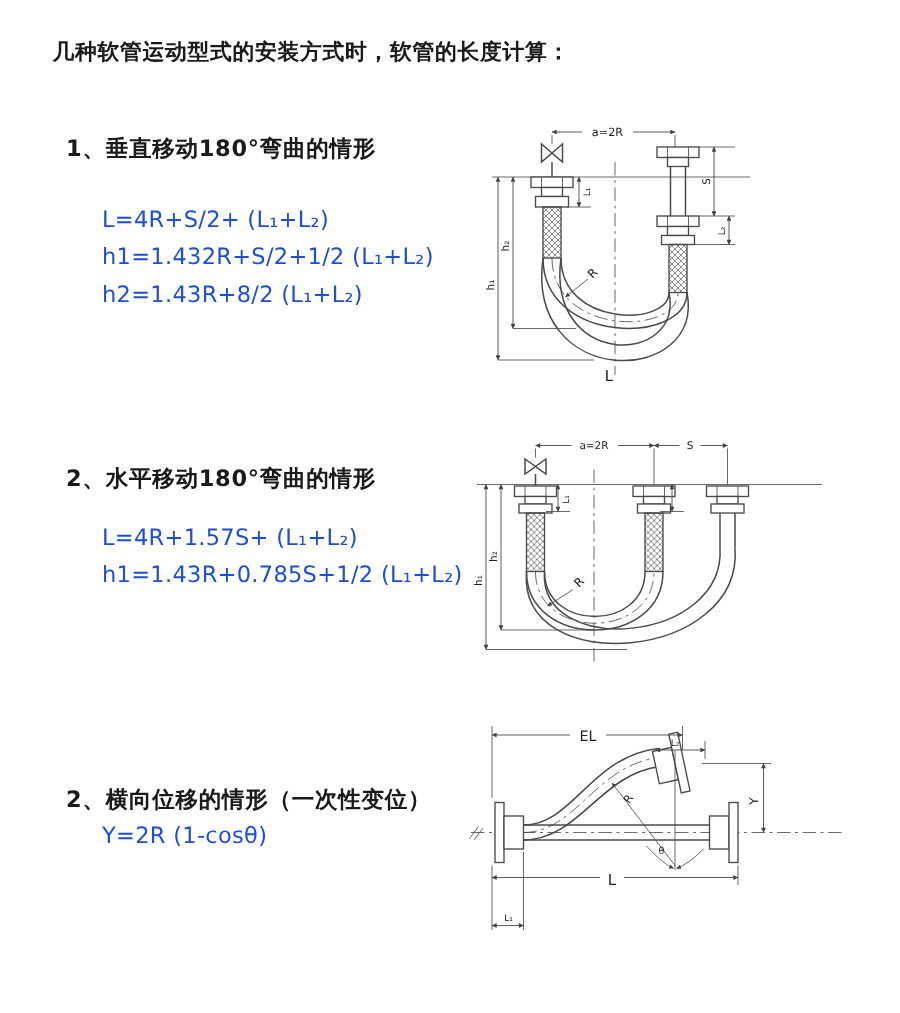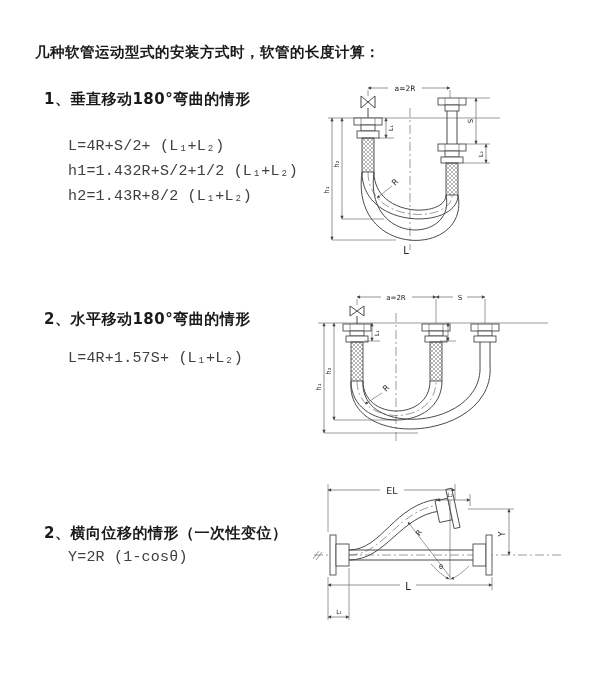--- a/index.html
+++ b/index.html
@@ -4,26 +4,26 @@
 <style>
   html,body{margin:0;padding:0;}
   body{
     width:600px;height:675px;position:relative;overflow:hidden;
     background:#ffffff;
     font-family:"DejaVu Sans","Liberation Sans",sans-serif;
     color:#1a1a1a;
   }
   .page-title{
     position:absolute;left:35px;top:25px;
-    font-size:14.5px;font-weight:700;letter-spacing:.5px;white-space:nowrap;margin-top:18px;
+    font-size:14.5px;font-weight:700;letter-spacing:.5px;white-space:nowrap;
   }
   .section{position:absolute;left:44px;width:260px;}
   .sec-heading{font-size:15px;font-weight:700;letter-spacing:.5px;white-space:nowrap;}
   .formulas{position:absolute;left:68px;}
-  .formula{font-size:15px;line-height:25px;letter-spacing:.2px;white-space:nowrap;color:#404040;font-family:Liberation Mono, monospace;}
+  .formula{font-size:15px;line-height:25px;letter-spacing:.2px;white-space:nowrap;color:#1d4ed8;}
   .diagram{position:absolute;}
   svg{display:block;overflow:visible;}
   svg .dr{fill:none;stroke:#4a4a4a;stroke-width:1;}
   svg .drf{fill:#ffffff;stroke:#4a4a4a;stroke-width:0.9;}
   svg .braid1{fill:url(#br1);stroke:#4a4a4a;stroke-width:0.9;}
   svg .braid2{fill:url(#br2);stroke:#4a4a4a;stroke-width:0.9;}
   svg .dim{fill:none;stroke:#4a4a4a;stroke-width:0.6;}
   svg .thin{fill:none;stroke:#4a4a4a;stroke-width:0.55;}
   svg .cl{fill:none;stroke:#4a4a4a;stroke-width:0.55;stroke-dasharray:9 3 2 3;}
   svg text.lbl{font-family:"DejaVu Sans","Liberation Sans",sans-serif;fill:#222;}
@@ -40,20 +40,21 @@
   <div class="formula">L=4R+S/2+ (L₁+L₂)</div>
   <div class="formula">h1=1.432R+S/2+1/2 (L₁+L₂)</div>
   <div class="formula">h2=1.43R+8/2 (L₁+L₂)</div>
 </div>
 
 <div class="section" style="top:310px">
   <div class="sec-heading">2、水平移动180°弯曲的情形</div>
 </div>
 <div class="formulas" style="top:346px">
   <div class="formula">L=4R+1.57S+ (L₁+L₂)</div>
+  <div class="formula">h1=1.43R+0.785S+1/2 (L₁+L₂)</div>
 </div>
 
 <div class="section" style="top:524px">
   <div class="sec-heading">2、横向位移的情形（一次性变位）</div>
 </div>
 <div class="formulas" style="top:545px">
   <div class="formula">Y=2R (1-cosθ)</div>
 </div>
 
 <div class="diagram" style="left:300px;top:72px">

